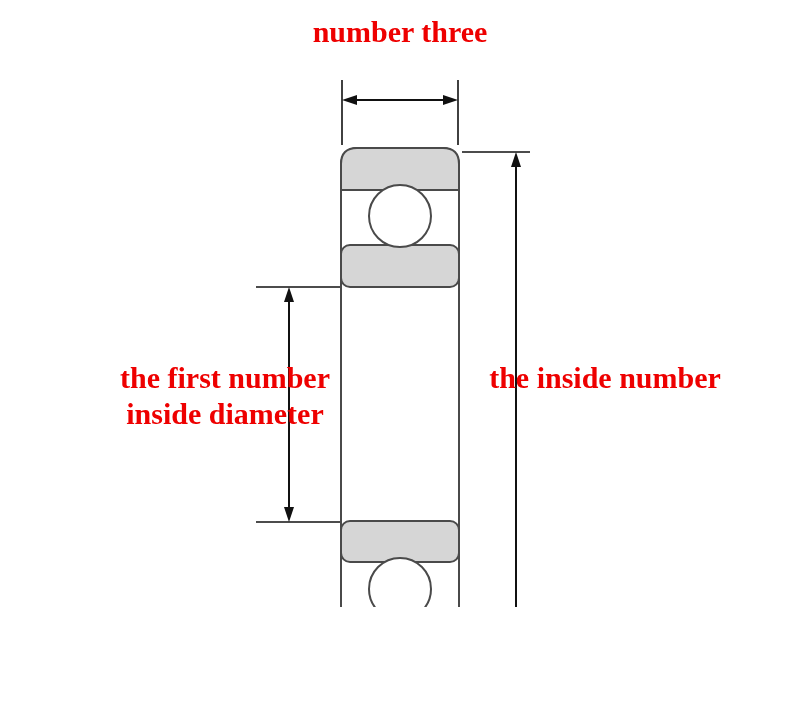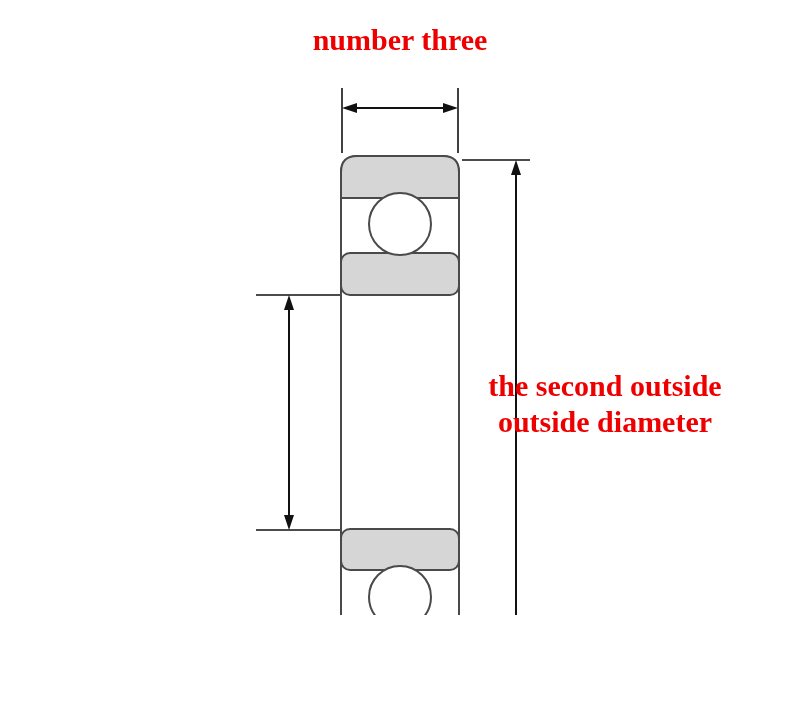--- a/index.html
+++ b/index.html
@@ -1,16 +1,16 @@
 <!DOCTYPE html>
 <html><head>
 <meta charset="utf-8">
 <style>
   html,body{margin:0;padding:0;background:#ffffff;}
-  .canvas{position:relative;width:800px;height:607px;background:#ffffff;overflow:hidden;font-family:"Liberation Serif",serif;margin-top:8px;}
+  .canvas{position:relative;width:800px;height:607px;background:#ffffff;overflow:hidden;font-family:"Liberation Serif",serif;}
   svg{position:absolute;left:0;top:0;}
   .dim-label{position:absolute;color:#ee0000;font-weight:bold;font-size:30px;line-height:36px;text-align:center;}
   .label-width{left:250px;top:14px;width:300px;}
   .label-inside{left:75px;top:360px;width:300px;}
   .label-outside{left:455px;top:360px;width:300px;}
   .outline{fill:#ffffff;stroke:#4a4a4a;stroke-width:2;}
   .ring{stroke:#4a4a4a;stroke-width:2;}
   .ball{fill:#ffffff;stroke:#4a4a4a;stroke-width:2;}
   .dim{stroke:#111111;stroke-width:2;fill:none;}
   .dim-head{fill:#111111;stroke:none;}
@@ -52,18 +52,21 @@
       <line class="dim" x1="516" y1="164" x2="516" y2="636"></line>
       <polygon class="dim-head" points="516,152 511,167 521,167"></polygon>
       <polygon class="dim-head" points="516,648 511,633 521,633"></polygon>
     </g>
   </svg>
 
   <div class="dim-label label-width">
     <div>number three</div>
   </div>
 
+  <div class="dim-label label-inside">
+    <div>the first number</div>
+    <div>inside diameter</div>
+  </div>
 
   <div class="dim-label label-outside">
-    <div>the second outside</div>
-    <div>outside diameter</div>
+    <div>the inside number</div>
   </div>
 </div>
 
 </body></html>

